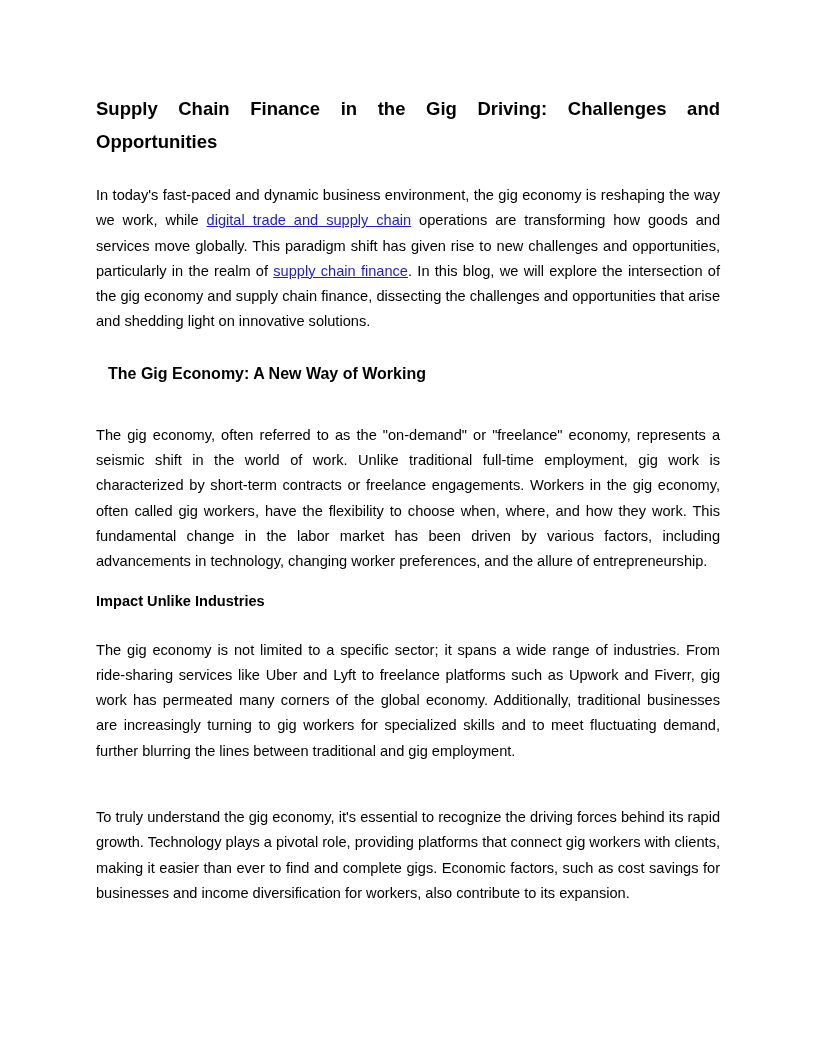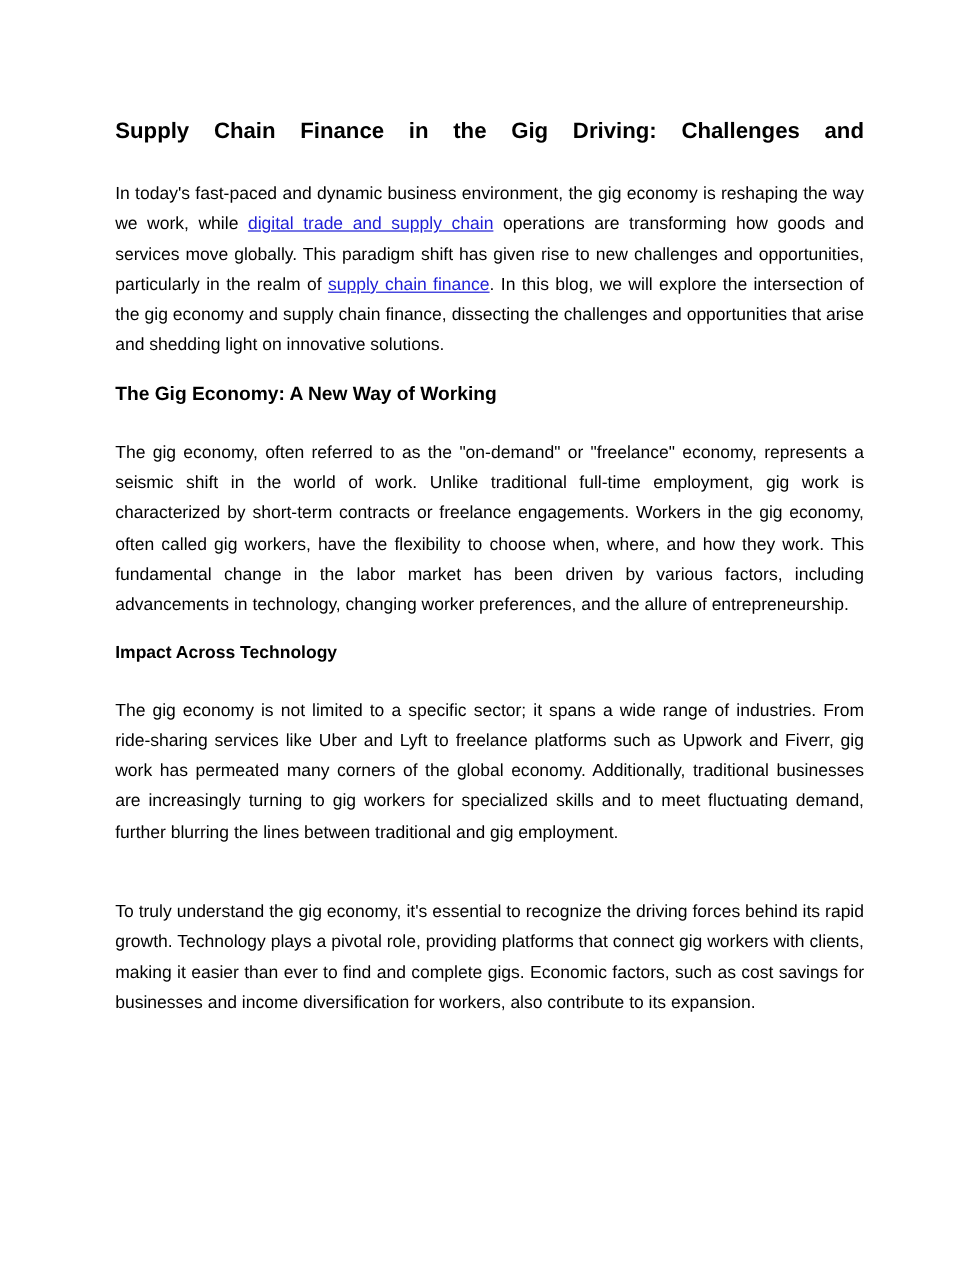--- a/index.html
+++ b/index.html
@@ -24,21 +24,21 @@
     .title .line2 { display: block; }
     p.body {
       font-size: 14.6px;
       line-height: 25.3px;
       text-align: justify;
       margin: 0;
     }
     h2.h2 {
       font-size: 16px;
       font-weight: bold;
-      margin: 0;
+      margin: 12px;
       line-height: 22px;
     }
     h3.h3 {
       font-size: 14.6px;
       font-weight: bold;
       margin: 0;
       line-height: 22px;
     }
     a.link { color: #1a0dab; color: #1c1cd6; }
     .gap-title { height: 25px; }
@@ -46,32 +46,33 @@
     .gap-h2-after { height: 26px; }
     .gap-h3-before { height: 15px; }
     .gap-h3-after { height: 26px; }
   </style>
 </head>
 <body>
 
 <div class="page">
   <h1 class="title">
     <span class="line1">Supply Chain Finance in the Gig Driving: Challenges and</span>
+    <span class="line2">Opportunities</span>
   </h1>
 
   <div class="gap-title"></div>
 
   <p class="body"><span>In today's fast-paced and dynamic business environment, the gig economy is reshaping the way we work, while </span><a class="link" href="#">digital trade and supply chain</a><span> operations are transforming how goods and services move globally. This paradigm shift has given rise to new challenges and opportunities, particularly in the realm of </span><a class="link" href="#">supply chain finance</a><span>. In this blog, we will explore the intersection of the gig economy and supply chain finance, dissecting the challenges and opportunities that arise and shedding light on innovative solutions.</span></p>
 
   <div class="gap-h2-before"></div>
   <h2 class="h2">The Gig Economy: A New Way of Working</h2>
   <div class="gap-h2-after"></div>
   <p class="body">The gig economy, often referred to as the "on-demand" or "freelance" economy, represents a seismic shift in the world of work. Unlike traditional full-time employment, gig work is characterized by short-term contracts or freelance engagements. Workers in the gig economy, often called gig workers, have the flexibility to choose when, where, and how they work. This fundamental change in the labor market has been driven by various factors, including advancements in technology, changing worker preferences, and the allure of entrepreneurship.</p>
 
   <div class="gap-h3-before"></div>
-  <h3 class="h3">Impact Across Technology</h3>
+  <h3 class="h3">Impact Unlike Industries</h3>
   <div class="gap-h3-after"></div>
   <p class="body">The gig economy is not limited to a specific sector; it spans a wide range of industries. From ride-sharing services like Uber and Lyft to freelance platforms such as Upwork and Fiverr, gig work has permeated many corners of the global economy. Additionally, traditional businesses are increasingly turning to gig workers for specialized skills and to meet fluctuating demand, further blurring the lines between traditional and gig employment.</p>
 
   <div class="gap-h3-before"></div>
   <div class="gap-h3-after"></div>
   <p class="body">To truly understand the gig economy, it's essential to recognize the driving forces behind its rapid growth. Technology plays a pivotal role, providing platforms that connect gig workers with clients, making it easier than ever to find and complete gigs. Economic factors, such as cost savings for businesses and income diversification for workers, also contribute to its expansion.</p>
 </div>
 
 </body></html>

